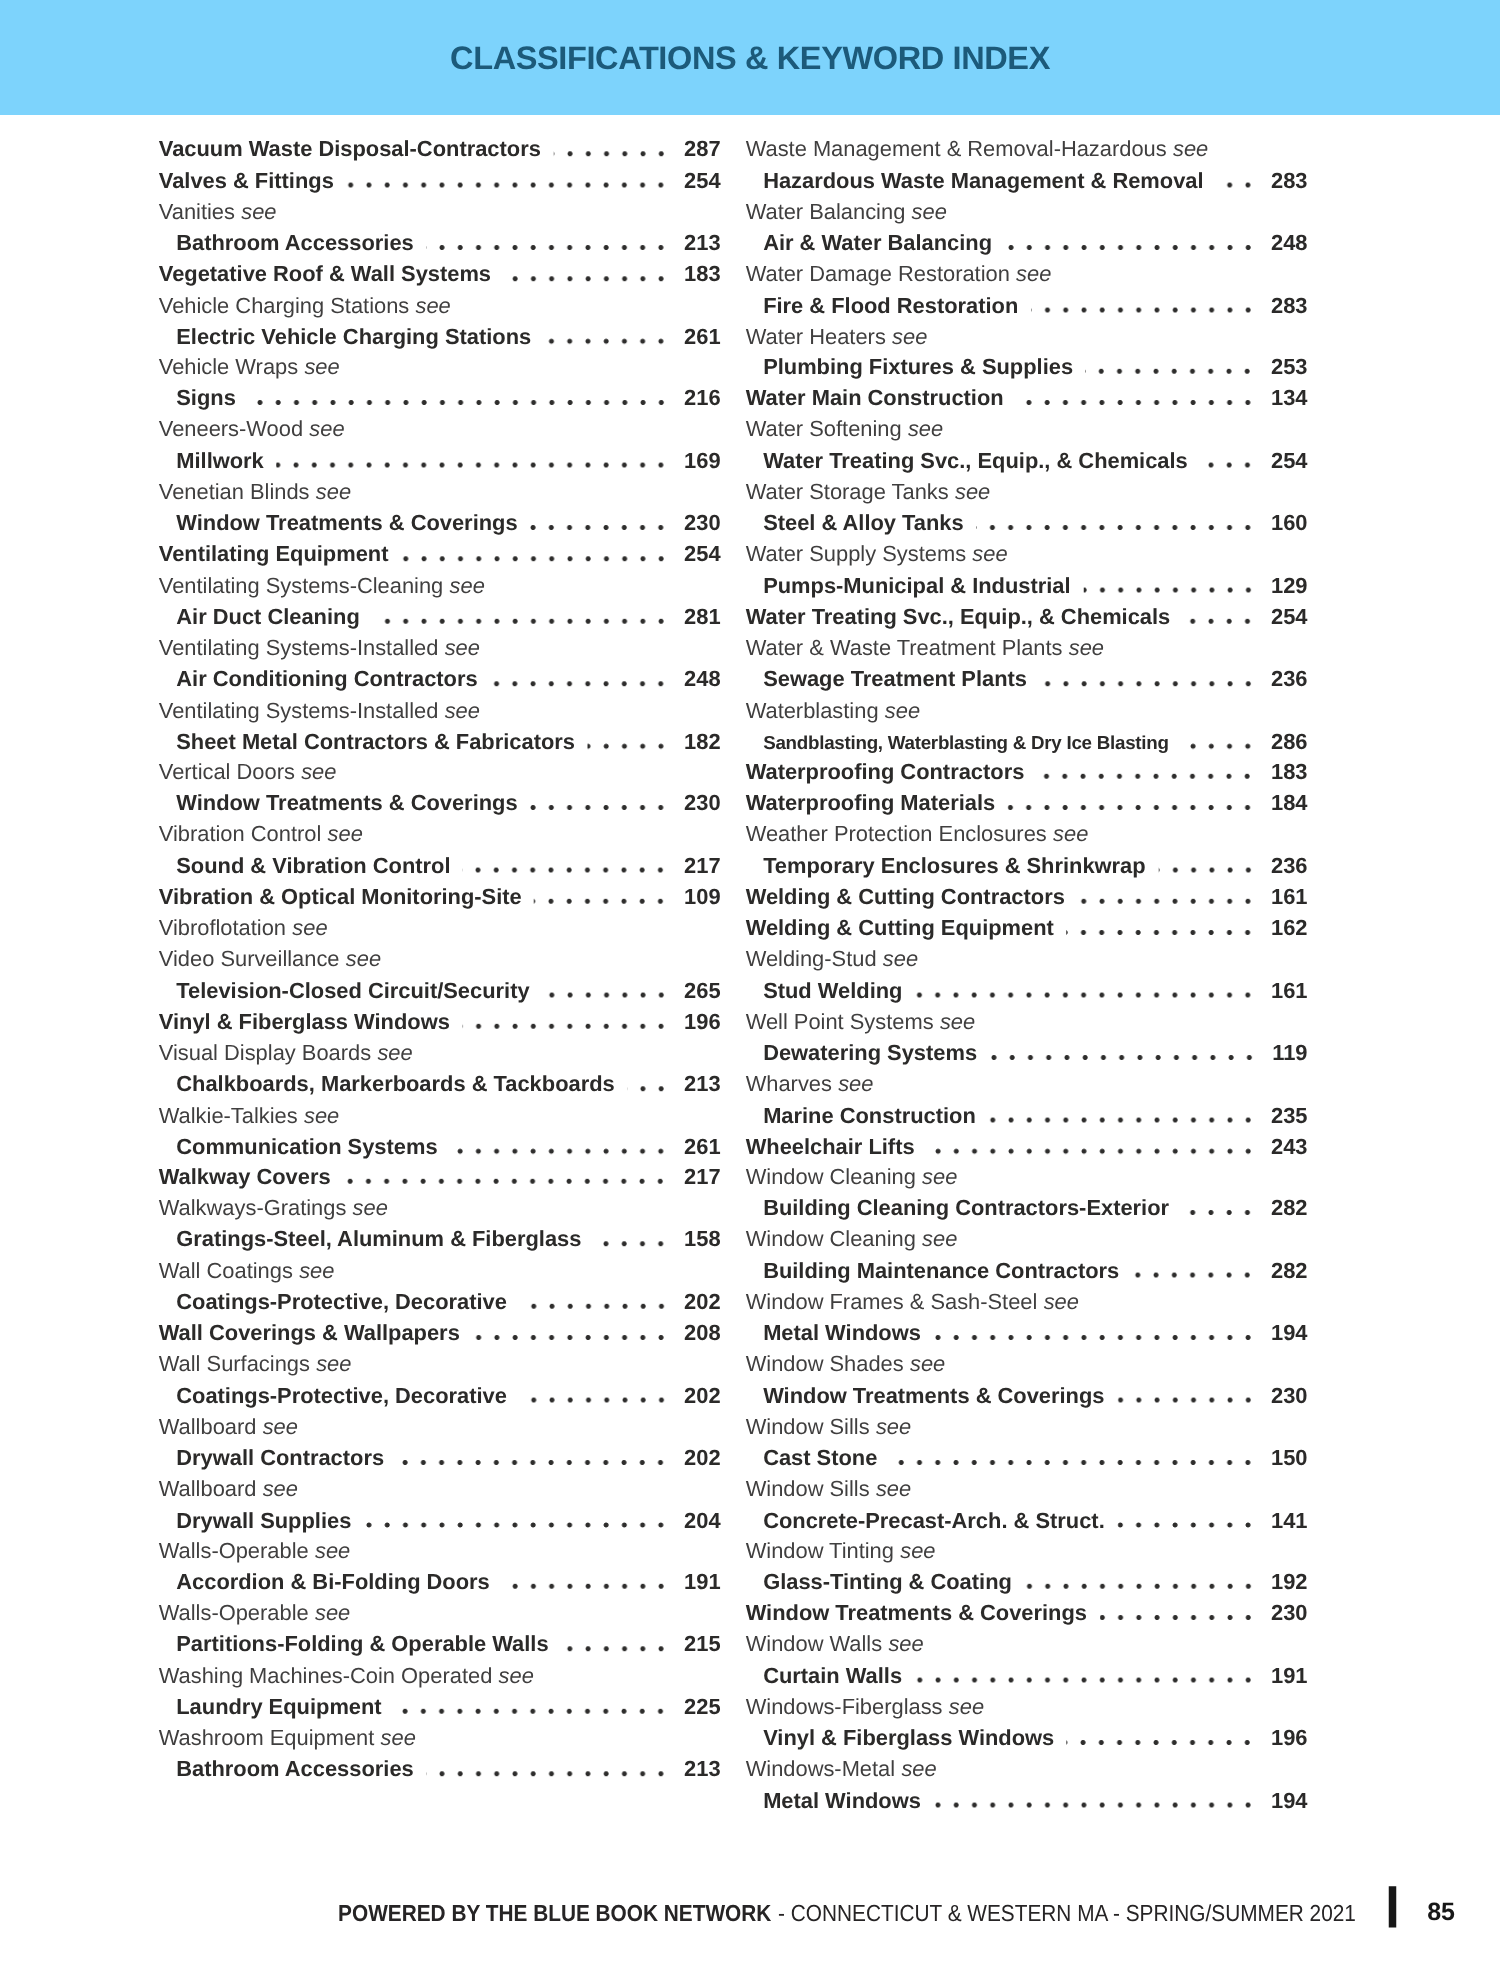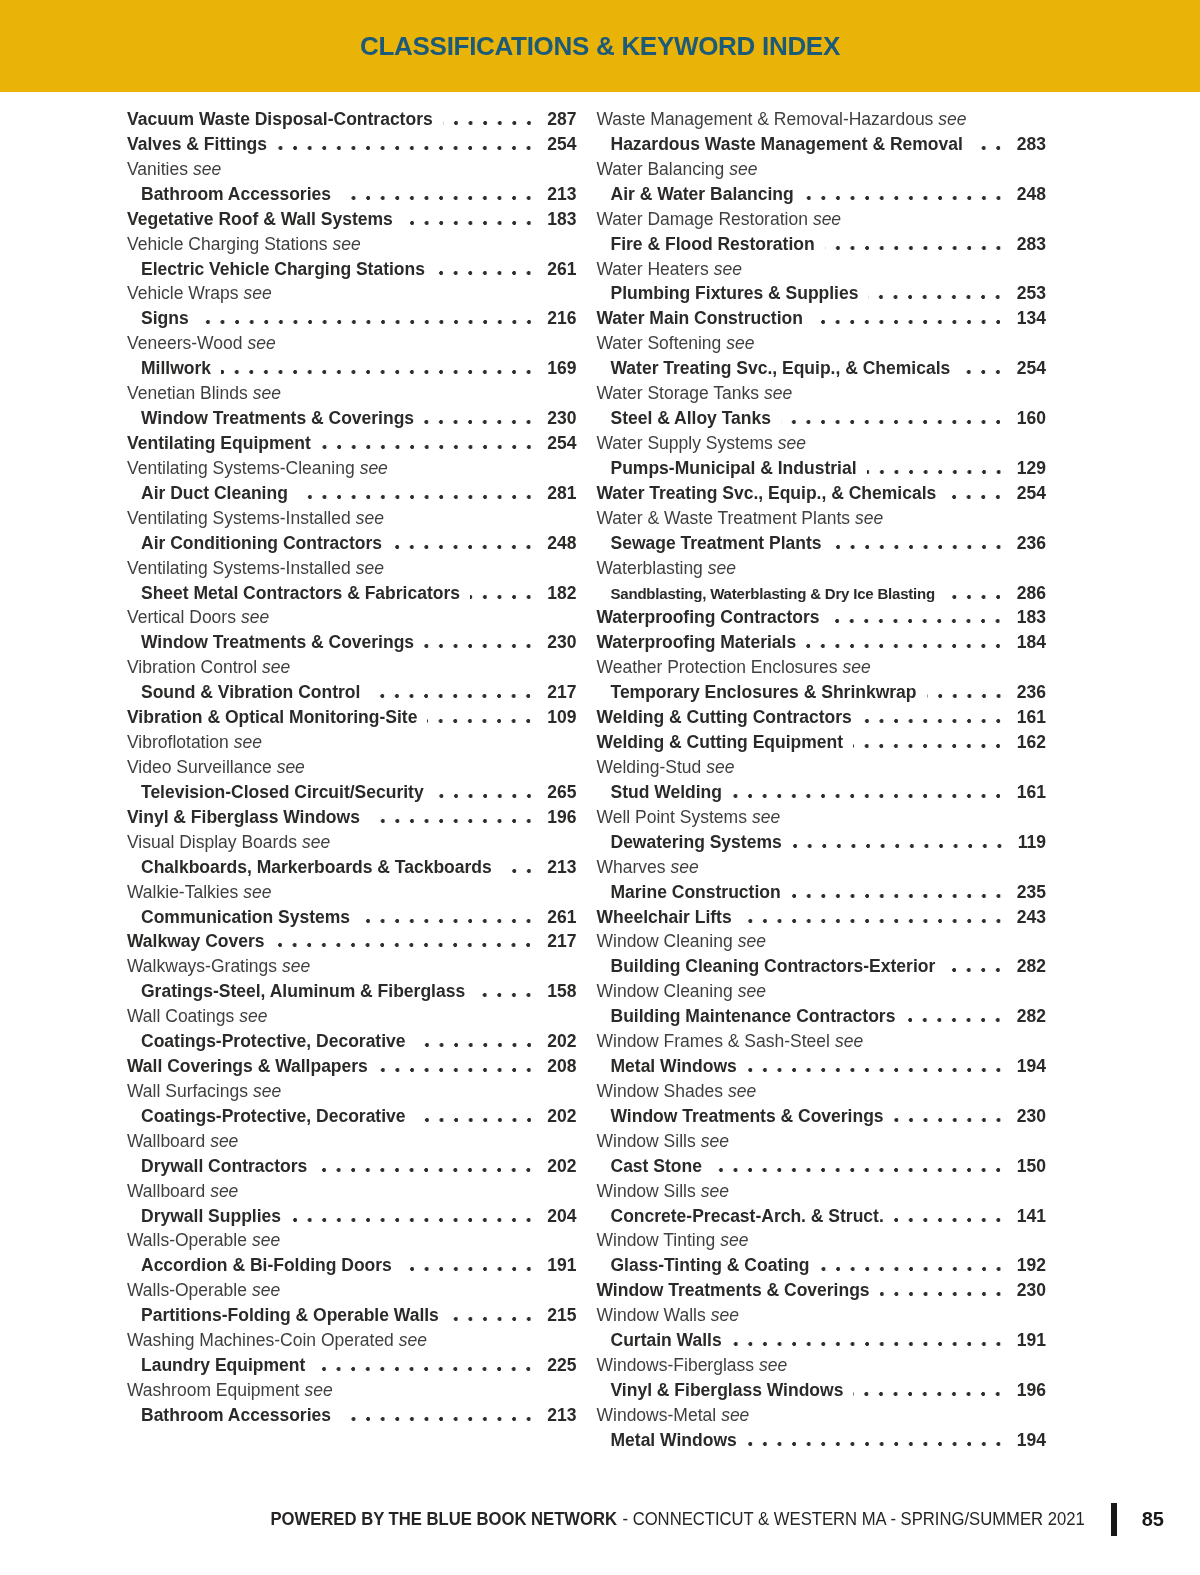--- a/index.html
+++ b/index.html
@@ -9,21 +9,21 @@
     font-family: "Liberation Sans", sans-serif;
     position: relative;
     overflow: hidden;
     color: #2b2a29;
   }
   
   .banner {
     position: absolute;
     top: 0; left: 0;
     width: 1200px; height: 92px;
-    background: #eab308;
+    background: #7dd3fc;
     display: flex;
     align-items: center;
     justify-content: center;
   }
   .banner h1 {
     font-size: 26px;
     font-weight: bold;
     letter-spacing: -0.3px;
     color: #1c5a7a;
   }
@@ -67,21 +67,21 @@
   }
   .entry .page { flex: 0 0 auto; }
   
   .footer {
     position: absolute;
     top: 1496px;
     left: 0;
     width: 1200px;
     height: 46px;
     display: flex;
-    align-items: center;
+    align-items: flex-end;
     justify-content: flex-end;
     padding-right: 36px;
   }
   .footer-text {
     display: flex;
     align-items: baseline;
     font-size: 18.5px;
     color: #262425;
     transform: scaleX(0.9);
     transform-origin: right center;

